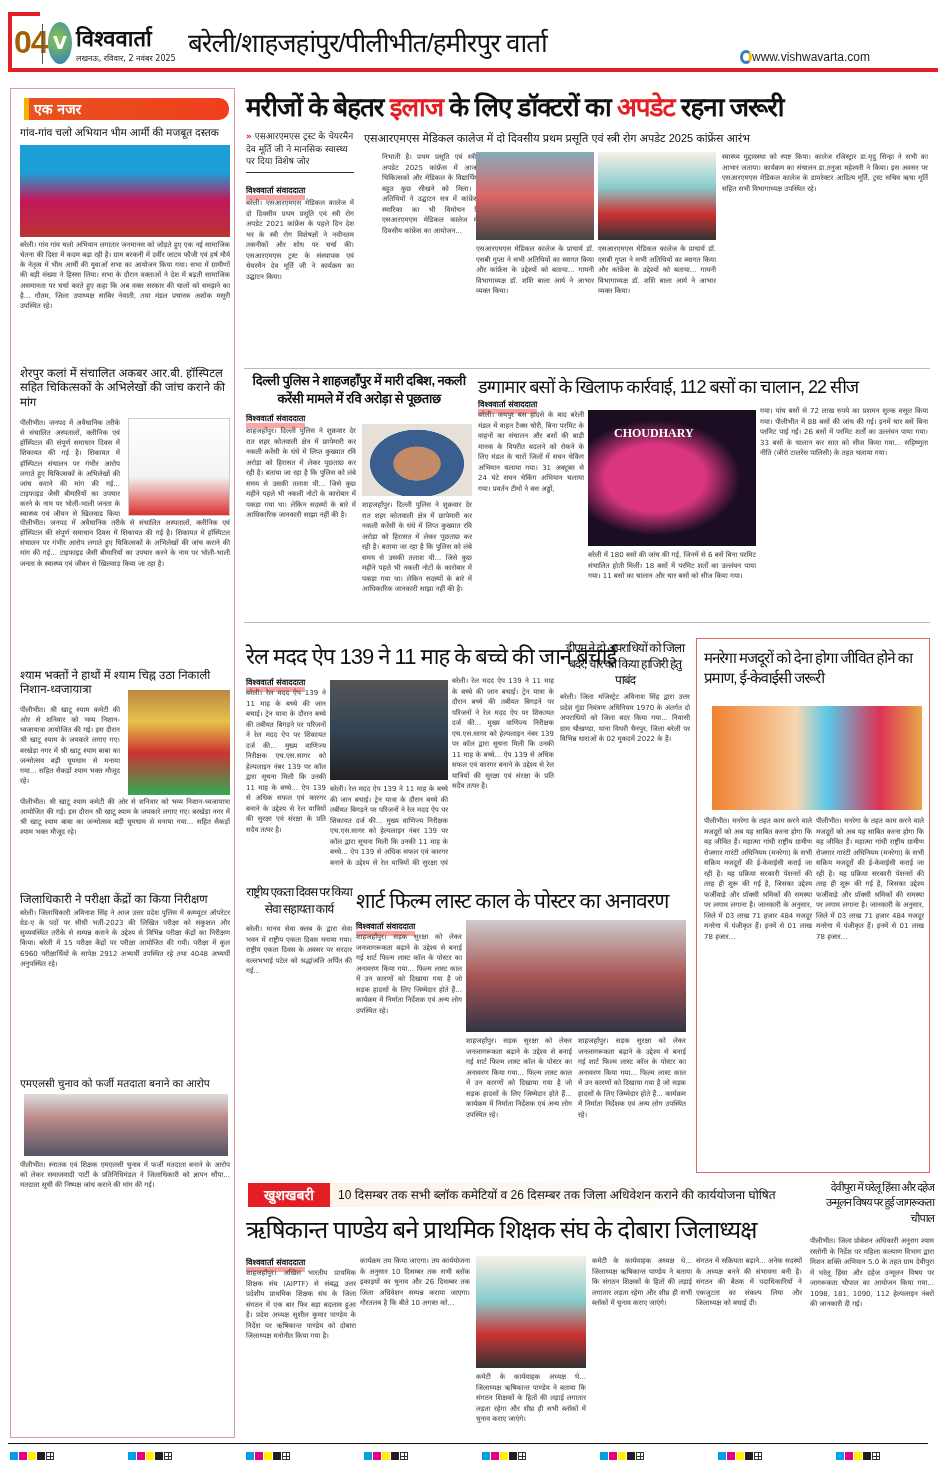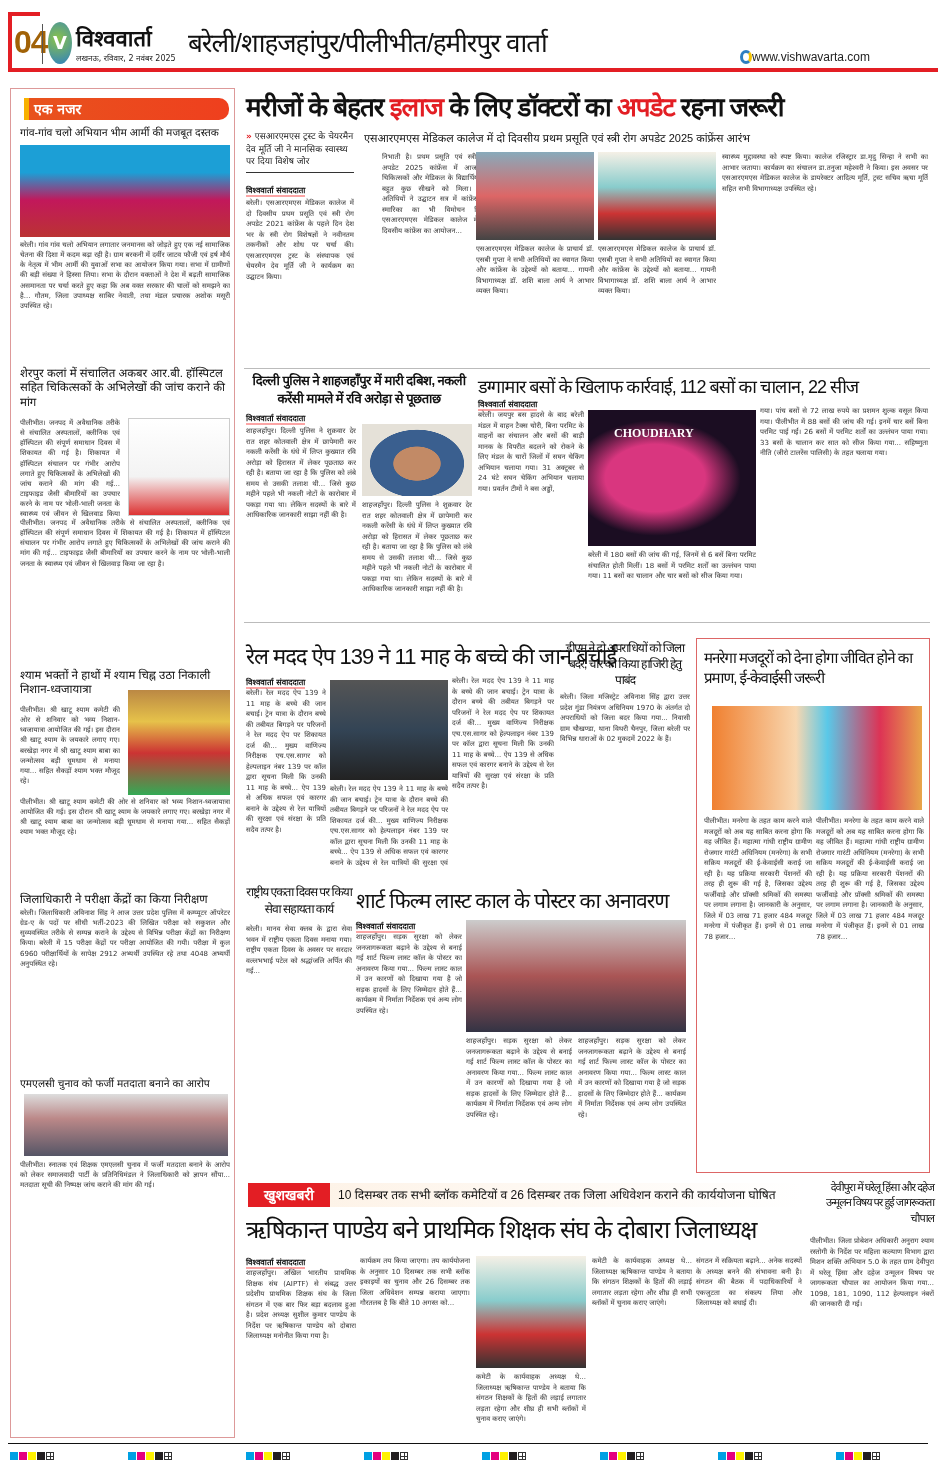--- a/index.html
+++ b/index.html
@@ -30,21 +30,21 @@
   .photo-ad { background: linear-gradient(180deg,#fff 0%,#f3f3f3 60%,#d33 100%); border: 1px solid #ccc; }
   .photo-man { background: radial-gradient(ellipse at 50% 55%,#c28a66 0 30%,#3a5f8f 31% 60%,#e5e1d8 61%); }
   .photo-bus { background: radial-gradient(ellipse at 40% 50%,#d9367f 0 35%,#1b0d22 60%); }
   .photo-hosp { background: linear-gradient(180deg,#8ab 0%,#d66 50%,#444 100%); }
   .photo-rail { background: linear-gradient(180deg,#555 0%,#345 50%,#222 100%); }
   .photo-mnrega { background: linear-gradient(90deg,#f08030 0%,#f8d7b0 40%,#5ac8e8 55%,#d35 80%,#e8a64a 100%); }
   .photo-poster { background: linear-gradient(180deg,#ccc 0%,#a55 50%,#334 100%); }
   .photo-meet { background: linear-gradient(180deg,#f5f0e6 0%,#8cc 40%,#c33 70%,#333 100%); }
   .main-head { font-family: "Liberation Sans", sans-serif; font-weight: bold; color: #111; letter-spacing: -1px; }
   .red { color: #e31e24; }
-  .byline { font-size: 8px; font-weight: bold; border-bottom: 2px solid #fca5a5; display: inline-block; color: #111; }
+  .byline { font-size: 8px; font-weight: bold; border-bottom: 5px solid #fca5a5; display: inline-block; color: #111; }
   .body { font-size: 7px; line-height: 1.5; color: #333; text-align: justify; }
   .hr { height: 1px; background: #bbb; }
   .box-red { border: 1px solid #d66; }
   .khush-bar { left: 248px; top: 1183px; width: 555px; height: 24px; background: linear-gradient(90deg,#fdf1e4,#fff); }
   .khush-label { left: 248px; top: 1183px; width: 82px; height: 24px; background: #e31e24; color: #fff; font-weight: bold; font-size: 14px; text-align: center; line-height: 24px; }
   .khush-text { left: 338px; top: 1186px; font-size: 12px; color: #111; font-family: "Liberation Sans", sans-serif; }
   .cmyk { top: 1452px; height: 10px; display: flex; gap: 1px; }
   .sw { width: 8px; height: 8px; }
   .reg { width: 8px; height: 8px; border: 1px solid #333; position: relative; }
   .reg::after { content:""; position:absolute; left:3px; top:0; width:1px; height:6px; background:#333; }

